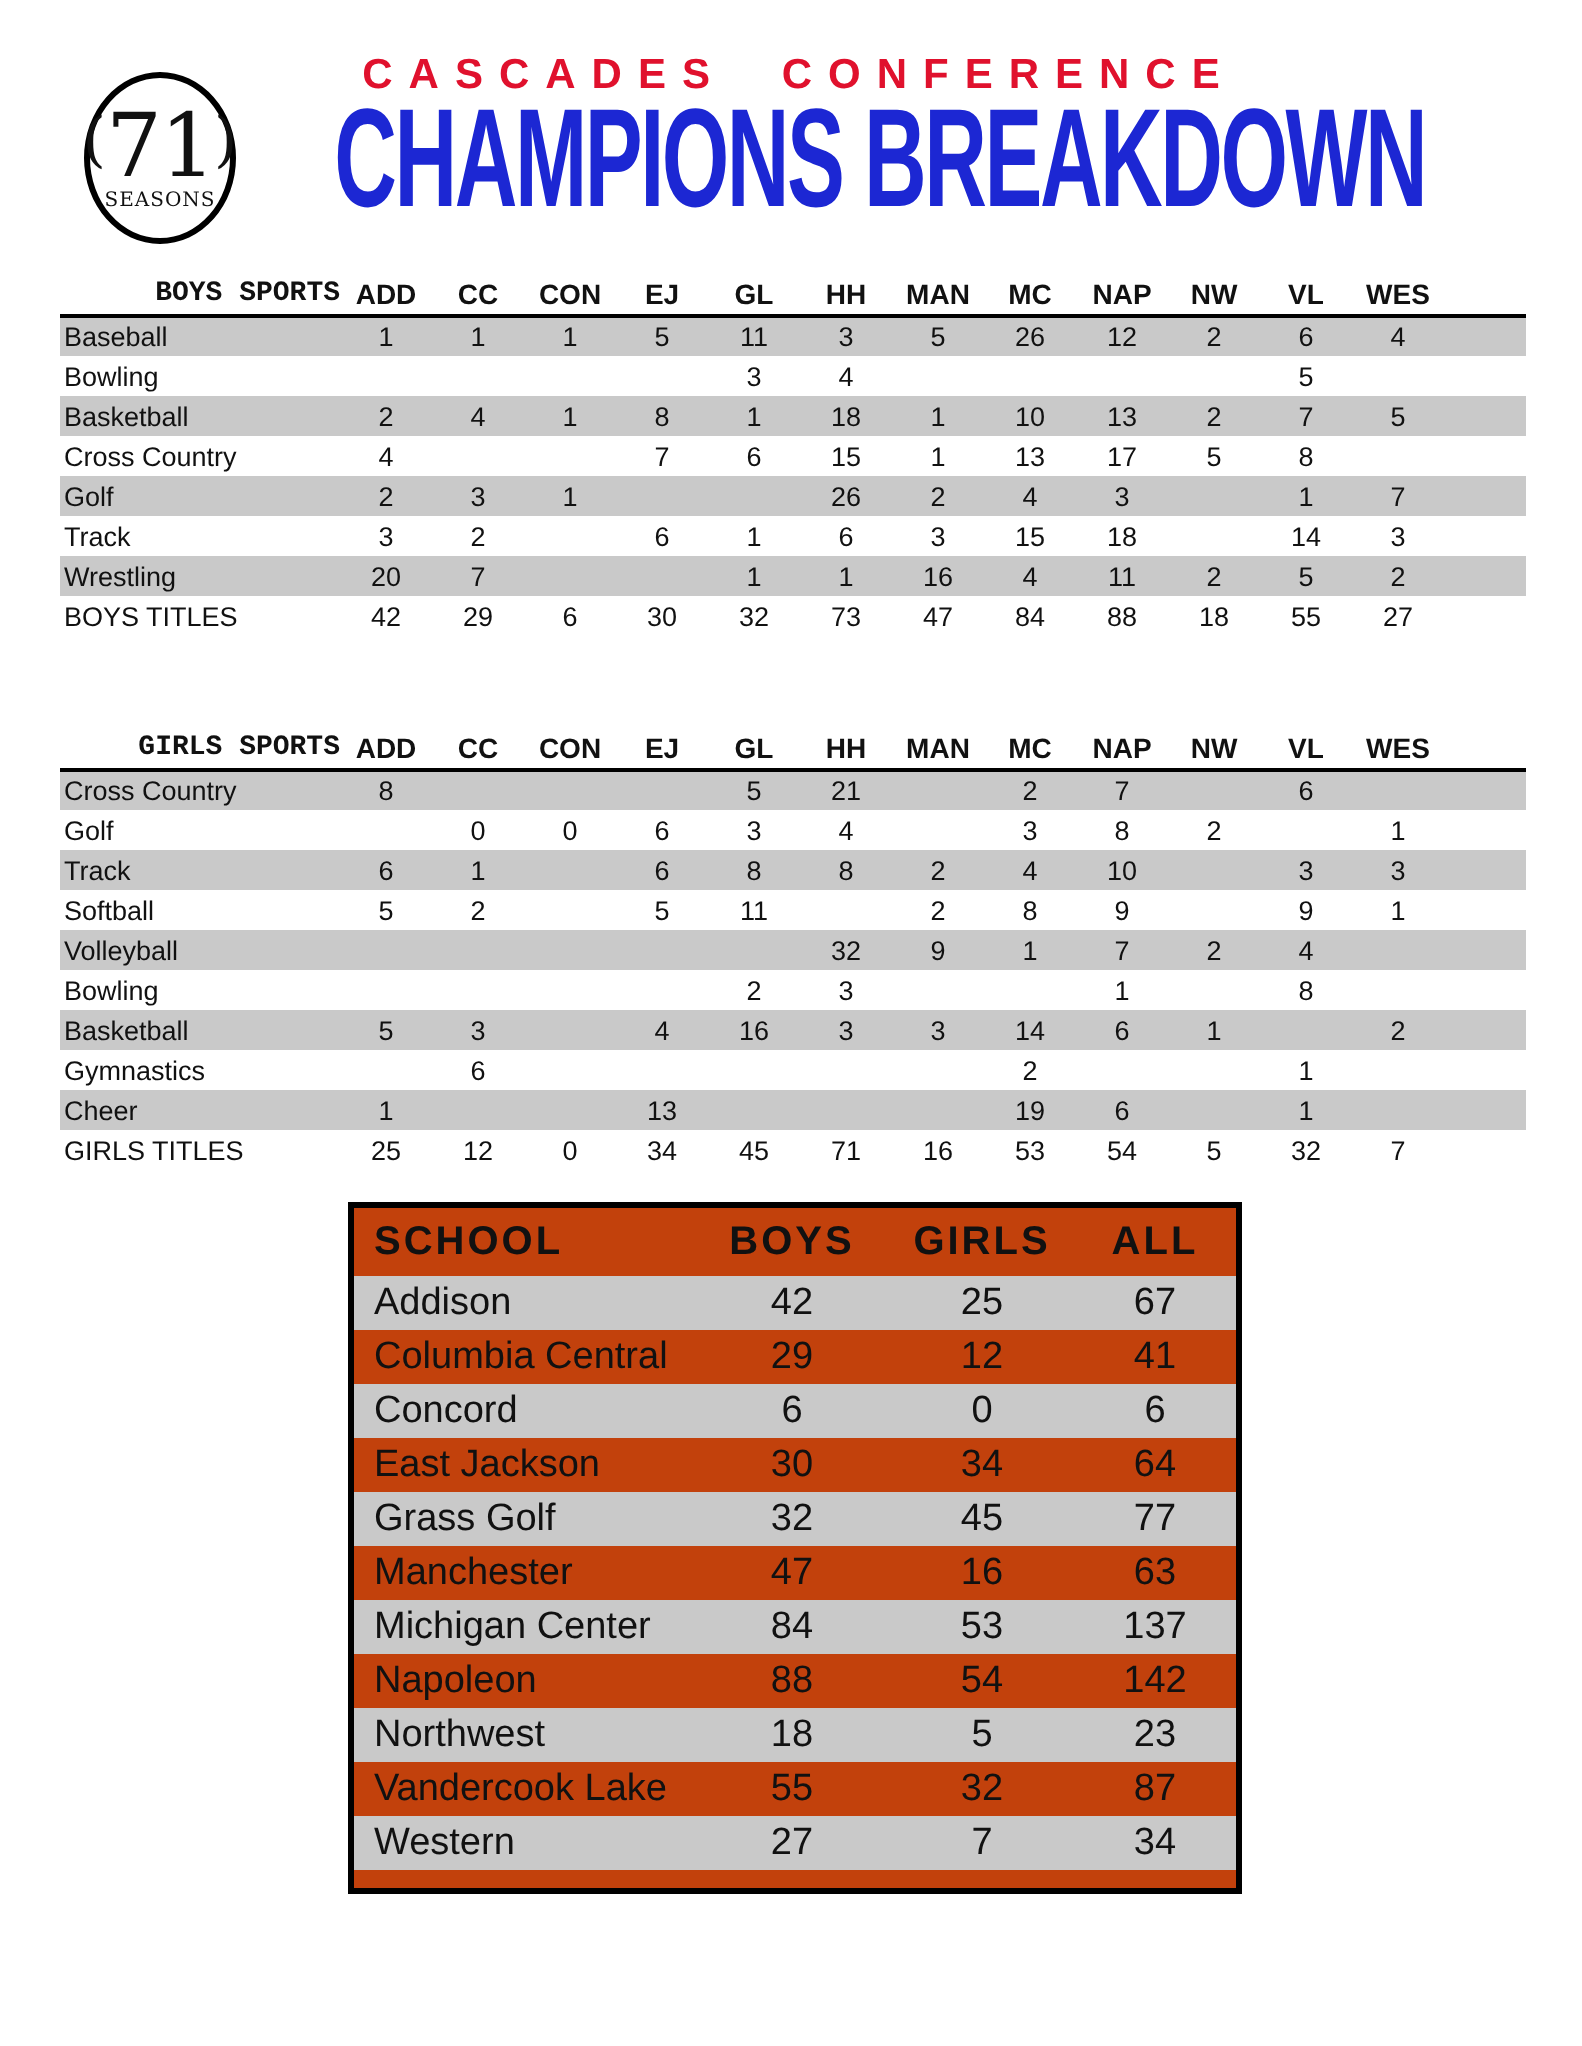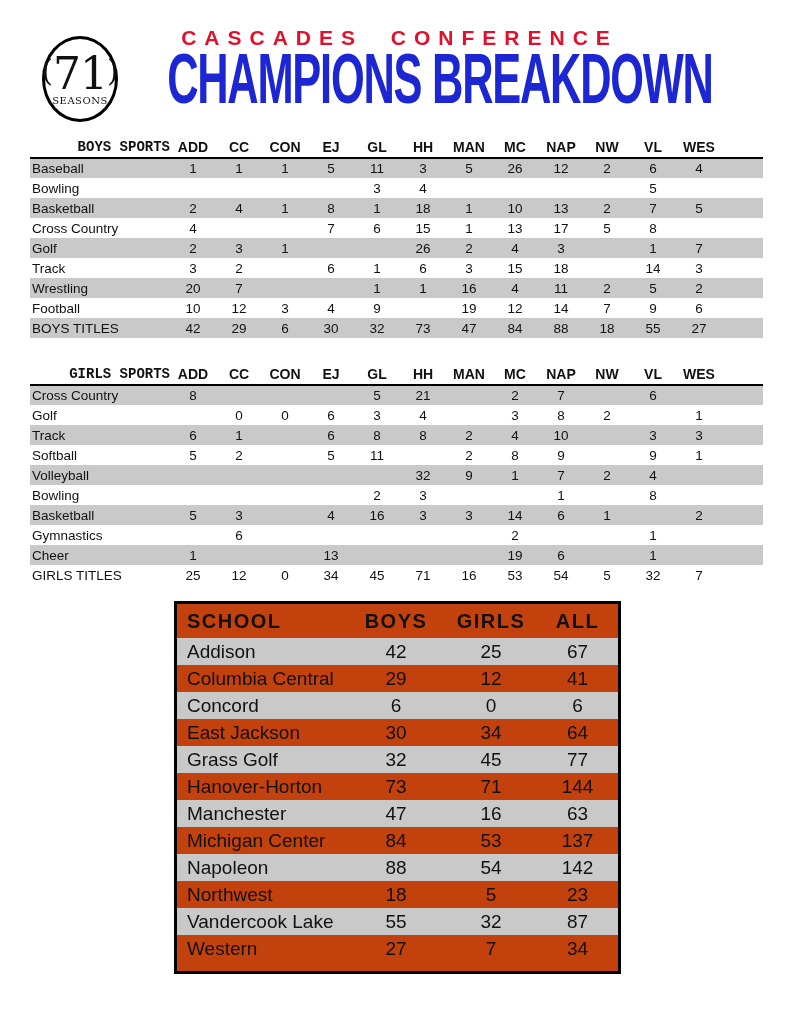--- a/index.html
+++ b/index.html
@@ -232,36 +232,20 @@
         <td class="val">1</td>
         <td class="val">16</td>
         <td class="val">4</td>
         <td class="val">11</td>
         <td class="val">2</td>
         <td class="val">5</td>
         <td class="val">2</td>
         <td class="val"></td>
       </tr>
       <tr>
-        <td class="sport">Football</td>
-        <td class="val">10</td>
-        <td class="val">12</td>
-        <td class="val">3</td>
-        <td class="val">4</td>
-        <td class="val">9</td>
-        <td class="val"></td>
-        <td class="val">19</td>
-        <td class="val">12</td>
-        <td class="val">14</td>
-        <td class="val">7</td>
-        <td class="val">9</td>
-        <td class="val">6</td>
-        <td class="val"></td>
-      </tr>
-      <tr>
         <td class="sport">BOYS TITLES</td>
         <td class="val">42</td>
         <td class="val">29</td>
         <td class="val">6</td>
         <td class="val">30</td>
         <td class="val">32</td>
         <td class="val">73</td>
         <td class="val">47</td>
         <td class="val">84</td>
         <td class="val">88</td>
@@ -502,26 +486,20 @@
           <td class="val">34</td>
           <td class="val">64</td>
         </tr>
         <tr>
           <td class="school">Grass Golf</td>
           <td class="val">32</td>
           <td class="val">45</td>
           <td class="val">77</td>
         </tr>
         <tr>
-          <td class="school">Hanover-Horton</td>
-          <td class="val">73</td>
-          <td class="val">71</td>
-          <td class="val">144</td>
-        </tr>
-        <tr>
           <td class="school">Manchester</td>
           <td class="val">47</td>
           <td class="val">16</td>
           <td class="val">63</td>
         </tr>
         <tr>
           <td class="school">Michigan Center</td>
           <td class="val">84</td>
           <td class="val">53</td>
           <td class="val">137</td>

